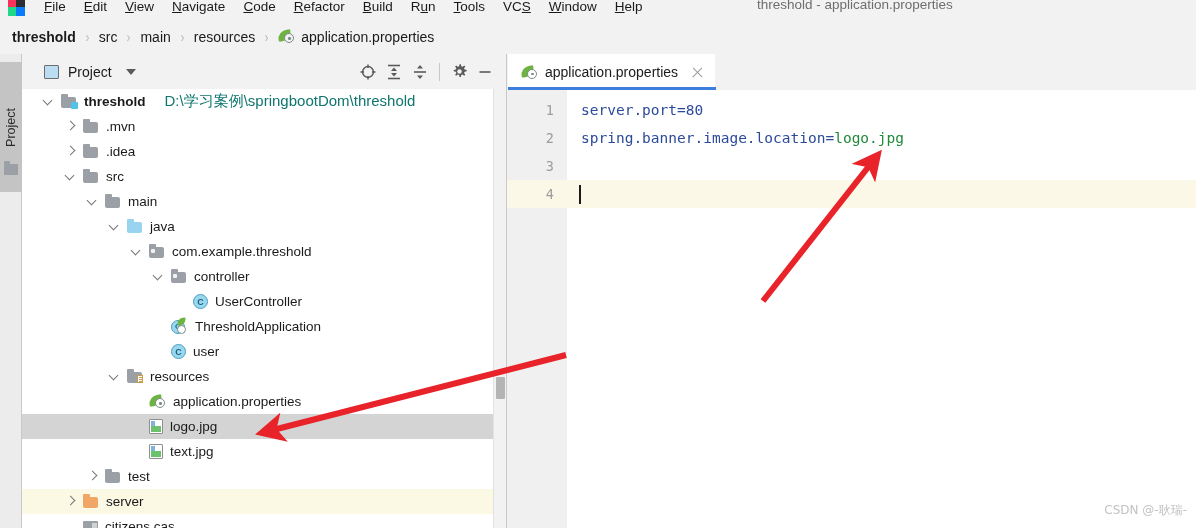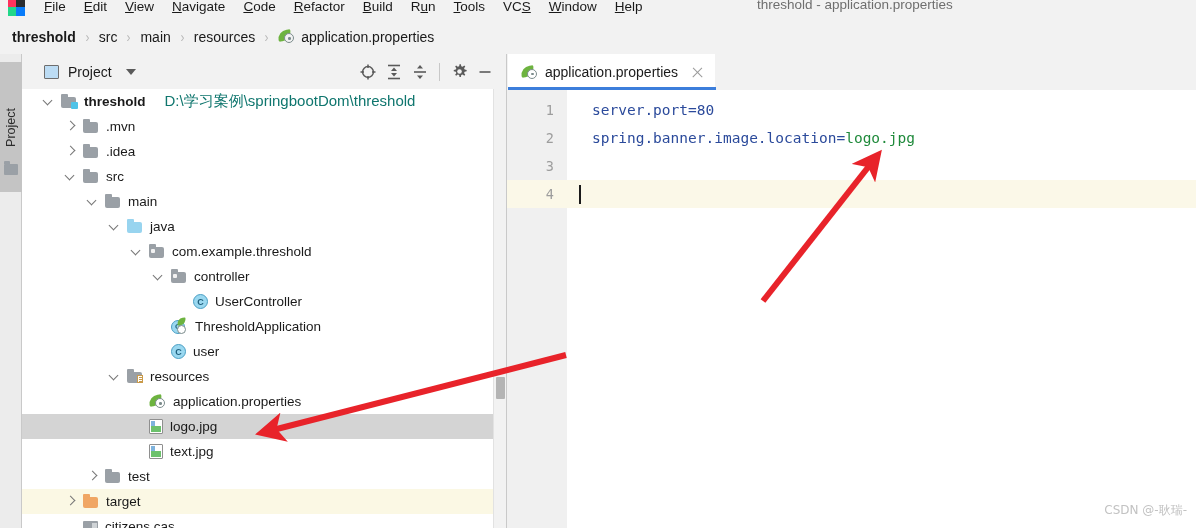--- a/index.html
+++ b/index.html
@@ -277,21 +277,21 @@
   }
   .code {
     position: absolute; left: 60px; top: 36px; width: 629px; height: 438px;
     background: #ffffff;
   }
   .cline {
     position: absolute; left: 0; width: 629px; height: 28px;
     font-family: "DejaVu Sans Mono", monospace; font-size: 14.5px;
     line-height: 28px; white-space: pre;
   }
-  .cline .pad { padding-left: 25px; }
+  .cline .pad { padding-left: 14px; }
   .k-key { color: #2b4a9b; }
   .k-num { color: #2b4a9b; }
   .k-val { color: #1f8a3b; }
   .caretline-gutter {
     position: absolute; left: 0; top: 0; width: 60px; height: 28px;
     background: #fbf8e8;
   }
   .caretline-code {
     position: absolute; left: 0; width: 689px; height: 28px;
     background: #fbf8e8;
@@ -570,21 +570,21 @@
           <span class="lbl">test</span>
         </div>
         <div class="row warn">
           <span style="display: inline-block; flex: 0 0 auto; width: 42px; height: 1px;"></span>
           <span class="arrow right"></span>
           <span style="display: inline-block; width: 6px; flex: 0 0 auto;"></span>
           <span class="fld orange">
             <span class="tab"></span>
             <span class="body"></span>
           </span>
-          <span class="lbl">target</span>
+          <span class="lbl">server</span>
         </div>
         <div class="row">
           <span style="display: inline-block; flex: 0 0 auto; width: 42px; height: 1px;"></span>
           <span class="arrow "></span>
           <span style="display: inline-block; width: 6px; flex: 0 0 auto;"></span>
           <span class="xml-ico"></span>
           <span class="lbl">citizens.cas</span>
         </div>
       </div>
 

